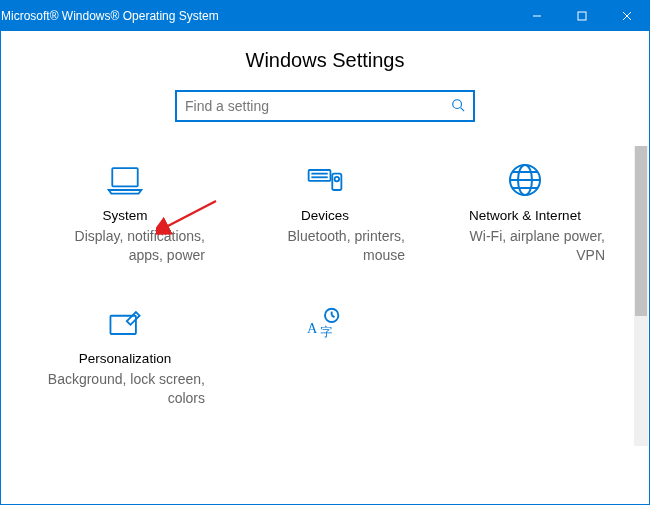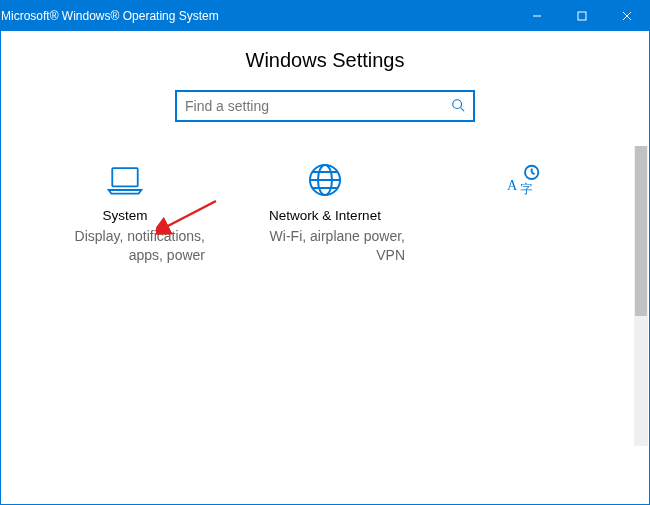--- a/index.html
+++ b/index.html
@@ -75,34 +75,58 @@
         <div class="ticon">
           <svg width="44" height="34" viewBox="0 0 44 34">
               <rect x="8" y="4" width="28" height="20" rx="1"></rect>
               <path d="M4 28 h36 l-3 4 H7 z"></path>
             </svg>
         </div>
         <div class="tlabel">System</div>
         <div class="tdesc">Display, notifications, apps, power</div>
       </div>
 
+      <div class="tile">
+        <div class="ticon">
+          <svg width="44" height="34" viewBox="0 0 44 34">
+              <rect x="4" y="6" width="24" height="12" rx="1"></rect>
+              <line x1="7" y1="10" x2="25" y2="10"></line>
+              <line x1="7" y1="14" x2="25" y2="14"></line>
+              <rect x="30" y="10" width="10" height="18" rx="2"></rect>
+              <circle cx="35" cy="16" r="2.5"></circle>
+            </svg>
+        </div>
+        <div class="tlabel">Devices</div>
+        <div class="tdesc">Bluetooth, printers, mouse</div>
+      </div>
 
       <div class="tile">
         <div class="ticon">
           <svg width="38" height="38" viewBox="0 0 38 38">
               <circle cx="19" cy="19" r="15"></circle>
               <ellipse cx="19" cy="19" rx="7" ry="15"></ellipse>
               <line x1="4" y1="19" x2="34" y2="19"></line>
               <path d="M7 11 h24 M7 27 h24"></path>
             </svg>
         </div>
         <div class="tlabel">Network &amp; Internet</div>
         <div class="tdesc">Wi-Fi, airplane power, VPN</div>
       </div>
 
+      <div class="tile">
+        <div class="ticon">
+          <svg width="44" height="36" viewBox="0 0 44 36">
+              <rect x="6" y="10" width="28" height="20" rx="1"></rect>
+              <line x1="6" y1="30" x2="34" y2="30"></line>
+              <path d="M24 16 l10 -10 l4 4 l-10 10 z"></path>
+            </svg>
+        </div>
+        <div class="tlabel">Personalization</div>
+        <div class="tdesc">Background, lock screen, colors</div>
+      </div>
 
 
       <div class="tile">
         <div class="ticon">
           <svg width="42" height="36" viewBox="0 0 42 36">
               <circle cx="28" cy="10" r="7"></circle>
               <line x1="28" y1="6" x2="28" y2="10"></line>
               <line x1="28" y1="10" x2="31" y2="12"></line>
               <text x="2" y="28" font-size="15" fill="#0078d7" stroke="none" font-family="Segoe UI">A</text>
               <text x="16" y="32" font-size="13" fill="#0078d7" stroke="none" font-family="Segoe UI">字</text>

